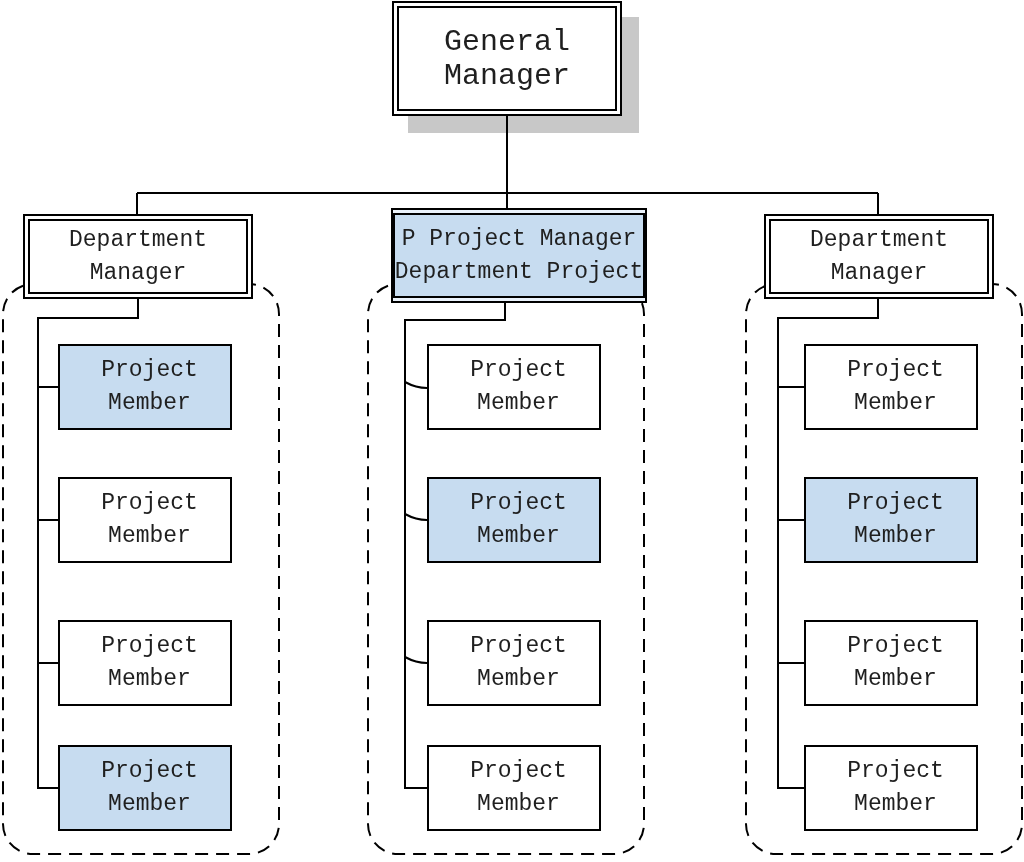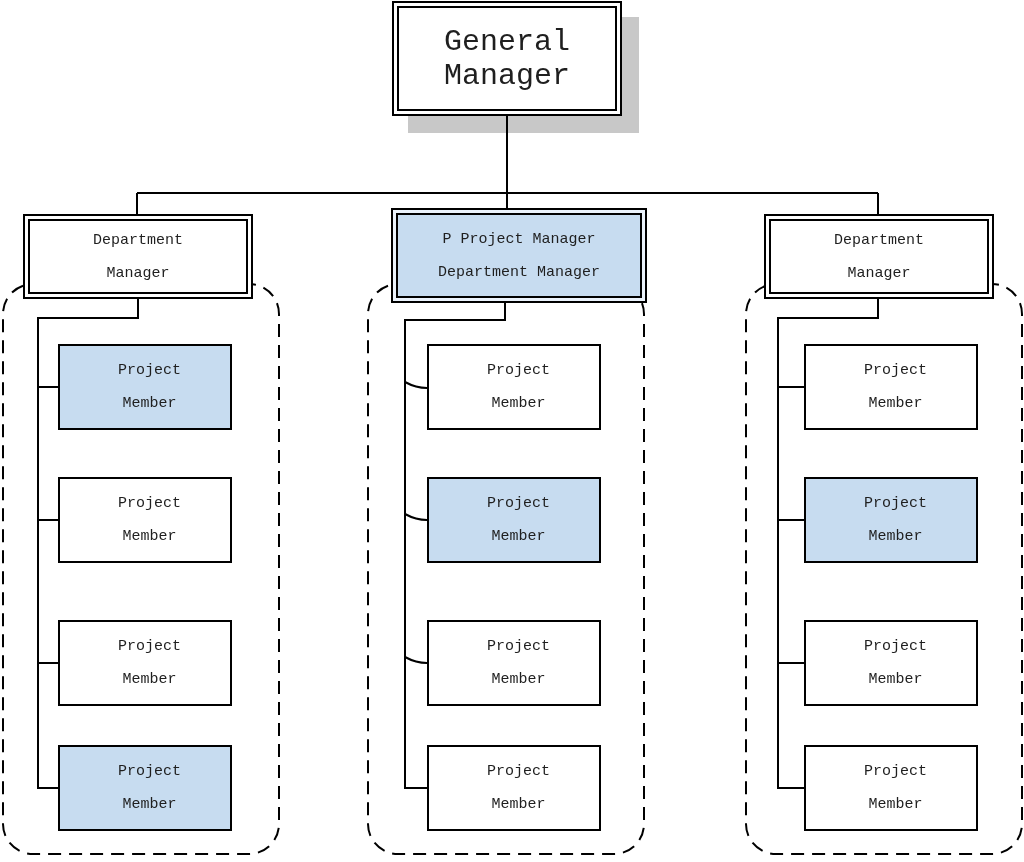--- a/index.html
+++ b/index.html
@@ -28,21 +28,21 @@
   .node .inner {
     flex:1; box-sizing:border-box;
     display:flex; flex-direction:column;
     align-items:center; justify-content:center;
   }
   .double { padding:3px; }
   .double .inner { border:2px solid var(--line_color, #000); }
   .node.hl { background: var(--highlight_fill, #c7dcf0); }
   .double.hl { background:#eaf2fb; }
   .double.hl .inner { background: var(--highlight_fill, #c7dcf0); }
-  .t { font-size:15px; line-height:33px; }
+  .t { font-size:23px; line-height:33px; }
   #gm .t { font-size:30px; line-height:34px; }
 
   
   #gm-shadow { left:408px; top:17px;  width:231px; height:116px; }
   #gm        { left:392px; top:1px;   width:230px; height:115px; }
   #dept0     { left:23px;  top:214px; width:230px; height:85px; }
   #dept1     { left:391px; top:208px; width:256px; height:95px; }
   #dept2     { left:764px; top:214px; width:230px; height:85px; }
   .member { width:174px; height:86px;padding-left:9px; }
   .colx0 { left:58px; }  .colx1 { left:427px; } .colx2 { left:804px; }
@@ -91,21 +91,21 @@
 
   <div id="dept0" class="node double">
     <div class="inner">
       <div class="t">Department</div>
       <div class="t">Manager</div>
     </div>
   </div>
   <div id="dept1" class="node double hl">
     <div class="inner">
       <div class="t">P Project Manager</div>
-      <div class="t">Department Manager</div>
+      <div class="t">Department Project</div>
     </div>
   </div>
   <div id="dept2" class="node double">
     <div class="inner">
       <div class="t">Department</div>
       <div class="t">Manager</div>
     </div>
   </div>
 
   <div class="node member colx0 rowy0 hl">

